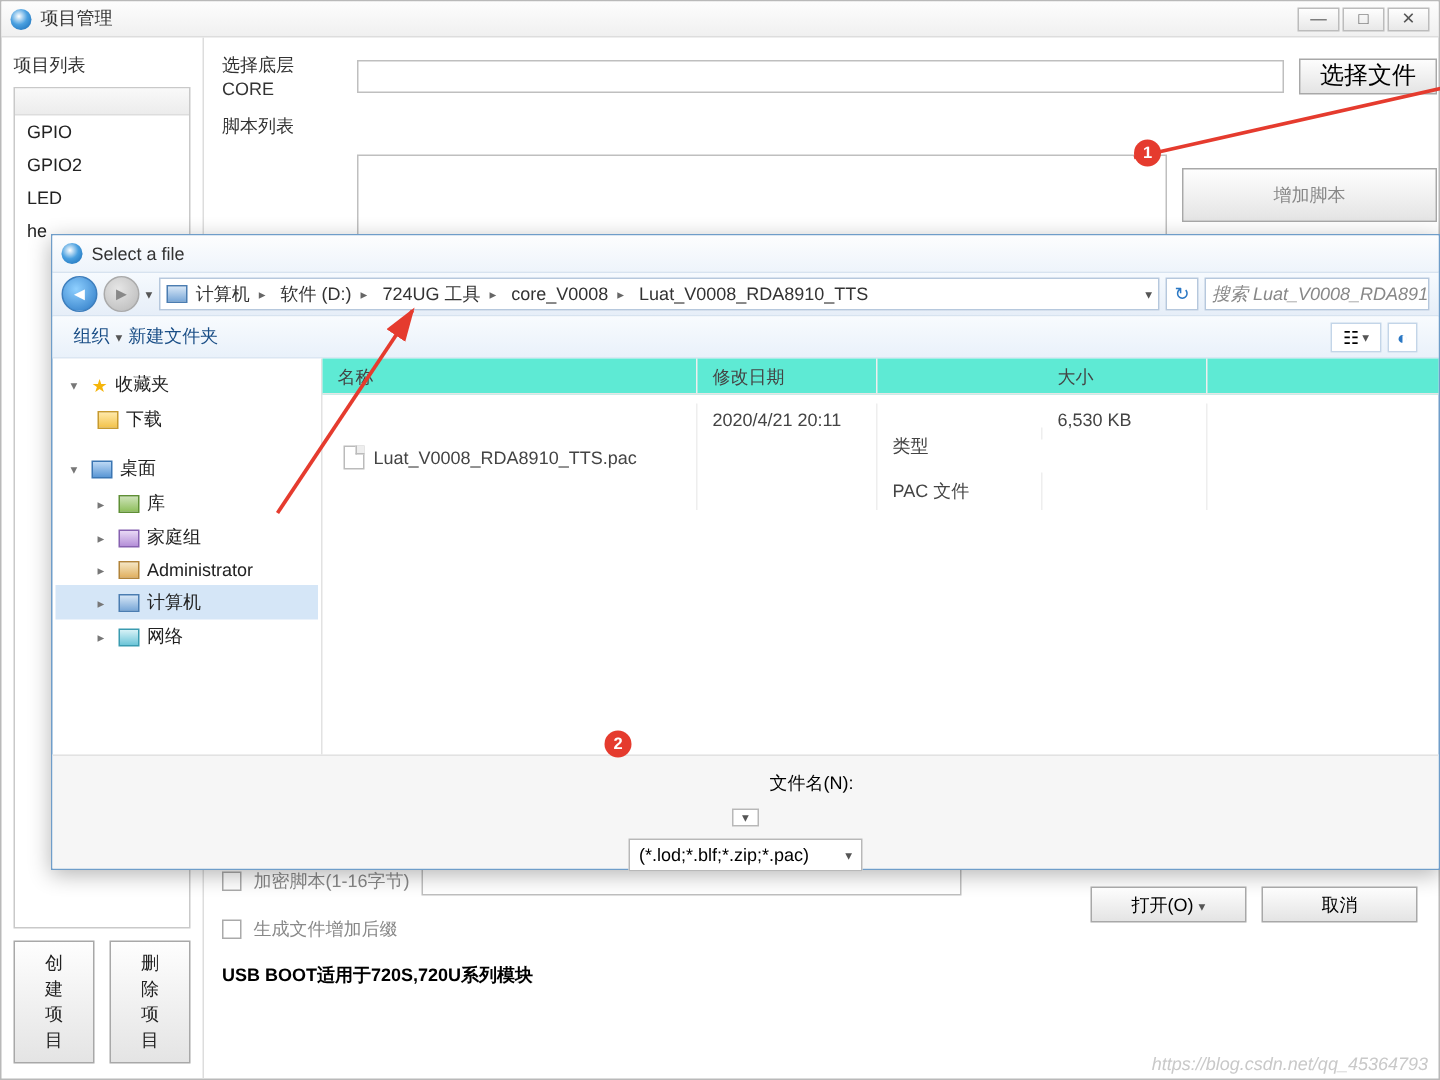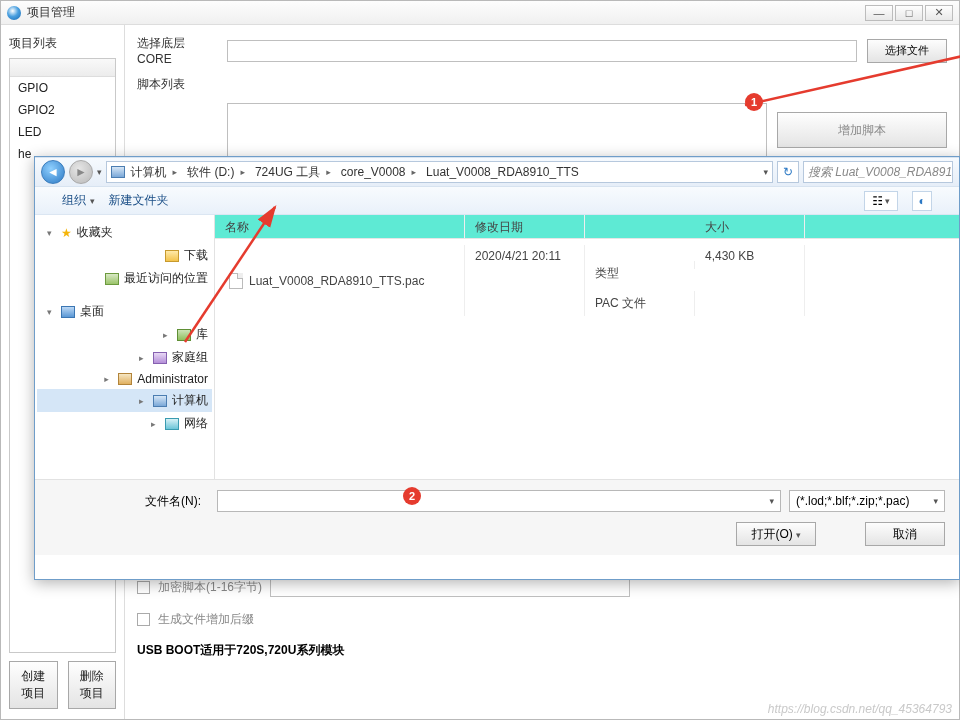--- a/index.html
+++ b/index.html
@@ -13,29 +13,29 @@
 .win-btn { width:28px; height:16px; border:1px solid #bcbcbc; background:linear-gradient(#fefefe,#e8e8e8); display:flex; align-items:center; justify-content:center; font-size:11px; color:#555; cursor:default;}
 .main-body { display:flex; height: calc(100% - 24px); }
 
 .left-panel { width:200px; padding:10px 8px; border-right:1px solid #ddd; display:flex; flex-direction:column; }
 .left-label { font-size:12px; color:#333; margin-bottom:6px;}
 .project-list { flex:1; border:1px solid #c9c9c9; background:#fff; }
 .project-list .hdr { height:18px; background:linear-gradient(#f9f9f9,#ececec); border-bottom:1px solid #ddd;}
 .project-list .item { padding:4px 8px; font-size:12px; color:#222; }
 .btn-row { display:flex; gap:10px; margin-top:8px;}
 .btn { border:1px solid #a8a8a8; background:linear-gradient(#fefefe,#e4e4e4); padding:5px 12px; font-size:12px; color:#222;}
-.btn.big { padding:6px 9px;text-align:center;}
+.btn.big { padding:6px 20px;text-align:center;}
 .btn.wide { width:170px; height:36px; display:flex; align-items:center; justify-content:center; color:#888;}
 
 .right-panel { flex:1; padding:10px 12px; position:relative;}
 .row { display:flex; align-items:center; gap:10px; margin-bottom:10px;}
 .row-label { width:80px; font-size:12px; color:#333;}
 .core-input { flex:1; height:22px; border:1px solid #bfbfbf; background:#fff;}
 .script-box { width:540px; height:54px; border:1px solid #bfbfbf; background:#fff;}
-.select-file-btn { width:80px; height:24px; border:1px solid #a8a8a8; background:linear-gradient(#fdfdfd,#e4e4e4); font-size:11px;}
+.select-file-btn { width:92px; height:24px; border:1px solid #a8a8a8; background:linear-gradient(#fdfdfd,#e4e4e4); font-size:16px;}
 .options { margin-top:420px; }
 .chkline { display:flex; align-items:center; gap:8px; margin-bottom:14px; color:#888;}
 .chk { width:13px; height:13px; border:1px solid #aaa; background:#fff;}
 .enc-input { width:360px; height:20px; border:1px solid #bfbfbf;}
 .bold-note { font-weight:bold; font-size:12px; color:#000000; margin-top:4px;}
 
 .annot-badge { width:18px; height:18px; border-radius:50%; background:#e53b2e; color:#fff; font-size:11px; display:flex; align-items:center; justify-content:center; position:absolute; font-weight:bold;}
 .arrow { position:absolute; pointer-events:none; }
 
 
@@ -43,58 +43,58 @@
 .fd-titlebar { height:24px; background:linear-gradient(#fdfdfe,#eef4fb); display:flex; align-items:center; padding:0 6px;}
 .fd-title { font-size:12px; color:#333;}
 .fd-nav { height:30px; background:linear-gradient(#f6fafe,#e6eef8); border-top:1px solid #d7e3f0; border-bottom:1px solid #d7e3f0; display:flex; align-items:center; padding:0 6px; gap:4px;}
 .nav-back,.nav-fwd { width:24px; height:24px; border-radius:50%; background:radial-gradient(circle at 40% 35%, #8fd0ff,#2b78c4); border:1px solid #3d7ebd; display:flex; align-items:center; justify-content:center; color:#fff;}
 .nav-fwd { background:radial-gradient(circle at 40% 35%, #e6e6e6,#b8b8b8); border-color:#aaa; color:#888;}
 .addr-bar { flex:1; height:22px; border:1px solid #b6c8dd; background:#fff; display:flex; align-items:center; padding:0 4px; gap:2px; overflow:hidden;}
 .crumb { padding:0 4px; color:#333; display:flex; align-items:center; gap:3px;}
 .crumb-sep::after { content:"▸"; font-size:9px; color:#666; margin-left:3px;}
 .refresh-btn { width:22px; height:22px; border:1px solid #b6c8dd; background:#fff; display:flex; align-items:center; justify-content:center; color:#2b78c4;}
 .search-box { width:150px; height:22px; border:1px solid #b6c8dd; background:#fff; display:flex; align-items:center; padding:0 4px; color:#888; font-style:italic; overflow:hidden; white-space:nowrap;}
-.fd-toolbar { height:28px; background:linear-gradient(#f8fbfe,#e9f1fa); border-bottom:1px solid #dbe6f2; display:flex; align-items:center; padding:0 27px; gap:14px;}
+.fd-toolbar { height:28px; background:linear-gradient(#f8fbfe,#e9f1fa); border-bottom:1px solid #dbe6f2; display:flex; align-items:center; padding:0 14px; gap:4px;}
 .fd-toolbar .tb { color:#1a4e86; display:flex; align-items:center; gap:4px;}
 .fd-toolbar .spacer { flex:1;}
 .view-btn { width:34px; height:20px; border:1px solid #c3d5e8; background:#fff; display:flex; align-items:center; justify-content:center; gap:2px;}
 .help-btn { width:20px; height:20px; border:1px solid #c3d5e8; background:#fff; color:#2b78c4; display:flex; align-items:center; justify-content:center;}
 
 .fd-body { display:flex; height: calc(100% - 24px - 30px - 28px - 76px);}
 .fd-tree { width:180px; border-right:1px solid #e2e2e2; padding:6px 2px; overflow:hidden;}
 .tree-item { display:flex; align-items:center; gap:5px; padding:3px 4px 3px 10px; color:#222;}
 .tree-item.sel { background:#d5e6f7;}
 .tree-item .exp { width:9px; color:#777; font-size:9px;}
-.tree-item.nested { padding-left:28px;justify-content:flex-end;}
+.tree-item.nested { padding-left:28px;}
 .star-icon { color:#f5b50a;}
 .dl-icon { width:14px; height:12px; background:linear-gradient(#ffe9a8,#f3c34b); border:1px solid #c79a2e;}
 .recent-icon { width:14px; height:12px; background:linear-gradient(#d8e8c4,#9bc46a); border:1px solid #6c9a3e;}
 .desk-icon { width:14px; height:12px; background:linear-gradient(#bcd8f5,#5a97d5); border:1px solid #3b76b3;}
 .lib-icon { width:14px; height:12px; background:linear-gradient(#cde3b8,#8fbf5d); border:1px solid #5f8f35;}
 .home-icon { width:14px; height:12px; background:linear-gradient(#e8d8f5,#b48fd8); border:1px solid #8661b0;}
 .user-icon { width:14px; height:12px; background:linear-gradient(#f5e6c3,#e0b060); border:1px solid #b2843a;}
 .pc-icon { width:14px; height:12px; background:linear-gradient(#d6e6f6,#7aa8d8); border:1px solid #4b7db1;}
 .net-icon { width:14px; height:12px; background:linear-gradient(#d6f1f6,#6cc5d8); border:1px solid #3a9bb0;}
 
 .fd-files { flex:1; }
 .col-hdr { height:24px; display:flex; border-bottom:1px solid #e6e6e6; background:#5eead4;}
 .col { padding:4px 10px; color:#444; border-right:1px solid #eee;}
 .c-name{width:250px;} .c-date{width:120px;} .c-type{width:110px;margin-top:46px;} .c-size{width:110px;}
 .file-row { display:flex; padding:6px 0;}
 .file-row .c-name { display:flex; align-items:center; gap:6px; padding-left:14px;}
 .file-ico { width:14px; height:16px; background:#fff; border:1px solid #bbb; position:relative;}
 .file-ico::after{content:""; position:absolute; right:-1px; top:-1px; width:5px; height:5px; background:#eee; border-left:1px solid #bbb; border-bottom:1px solid #bbb;}
 
 .fd-footer { height:76px; border-top:1px solid #e2e2e2; padding:10px 14px; background:#f6f6f6;}
-.fn-row { display:flex; align-items:center; gap:8px;}
+.fn-row { display:flex; align-items:center; gap:8px;flex-direction:column;}
 .fn-label { width:160px; text-align:right; padding-right:8px;}
 .fn-input { flex:1; height:22px; border:1px solid #b8b8b8; background:#fff;}
 .fn-combo { width:156px; height:22px; border:1px solid #b8b8b8; background:#fff; display:flex; align-items:center; padding:0 6px; justify-content:space-between;}
 .fd-btns { display:flex; justify-content:flex-end; gap:10px; margin-top:10px;}
-.fd-btn { width:80px; height:24px; border:1px solid #a8a8a8; background:linear-gradient(#fdfdfd,#e4e4e4);margin-left:39px;}
+.fd-btn { width:104px; height:24px; border:1px solid #a8a8a8; background:linear-gradient(#fdfdfd,#e4e4e4);}
 .dd-arrow { font-size:9px; color:#555;}
 
 .watermark { position:absolute; right:8px; bottom:4px; color:#c9c9c9; font-size:12px; font-style:italic;}
 </style>
 </head>
 <body>
 
 <div class="main-window">
   <div class="main-titlebar">
     <div class="app-icon"></div>
@@ -155,20 +155,24 @@
             </marker>
           </defs>
         <line x1="40" y1="60" x2="280" y2="6" stroke="#e53b2e" stroke-width="2.5" marker-end="url(#ah1)"></line>
       </svg>
       <div class="annot-badge" style="left:620px; top:68px;">1</div>
     </div>
   </div>
 </div>
 
 <div class="file-dialog">
+  <div class="fd-titlebar">
+    <div class="app-icon"></div>
+    <div class="fd-title">Select a file</div>
+  </div>
   <div class="fd-nav">
     <div class="nav-back">◄</div>
     <div class="nav-fwd">►</div>
     <span class="dd-arrow">▾</span>
     <div class="addr-bar">
       <span class="pc-icon"></span>
       <span class="crumb crumb-sep">计算机</span>
       <span class="crumb crumb-sep">软件 (D:)</span>
       <span class="crumb crumb-sep">724UG 工具</span>
       <span class="crumb crumb-sep">core_V0008</span>
@@ -195,24 +199,20 @@
     <div class="fd-tree">
       <div class="tree-item">
           <span class="exp">▾</span>
           <span class="star-icon">★</span>
           <span>收藏夹</span>
         </div>
       <div class="tree-item nested">
           <span class="dl-icon"></span>
           <span>下载</span>
         </div>
-      <div class="tree-item nested">
-          <span class="recent-icon"></span>
-          <span>最近访问的位置</span>
-        </div>
       <div style="height:10px"></div>
       <div class="tree-item">
           <span class="exp">▾</span>
           <span class="desk-icon"></span>
           <span>桌面</span>
         </div>
       <div class="tree-item nested">
           <span class="exp">▸</span>
           <span class="lib-icon"></span>
           <span>库</span>
@@ -245,21 +245,21 @@
         <div class="col c-type">类型</div>
         <div class="col c-size">大小</div>
       </div>
       <div class="file-row">
         <div class="col c-name">
             <span class="file-ico"></span>
             <span>Luat_V0008_RDA8910_TTS.pac</span>
           </div>
         <div class="col c-date">2020/4/21 20:11</div>
         <div class="col c-type">PAC 文件</div>
-        <div class="col c-size">4,430 KB</div>
+        <div class="col c-size">6,530 KB</div>
       </div>
 
       <svg class="arrow" style="left:130px; top:40px;" width="130" height="150">
         <defs>
             <marker id="ah2" markerWidth="10" markerHeight="10" refX="8" refY="3" orient="auto">
               <path d="M0,0 L9,3 L0,6 Z" fill="#e53b2e"></path>
             </marker>
           </defs>
         <line x1="20" y1="145" x2="110" y2="10" stroke="#e53b2e" stroke-width="2.5" marker-end="url(#ah2)"></line>
       </svg>

